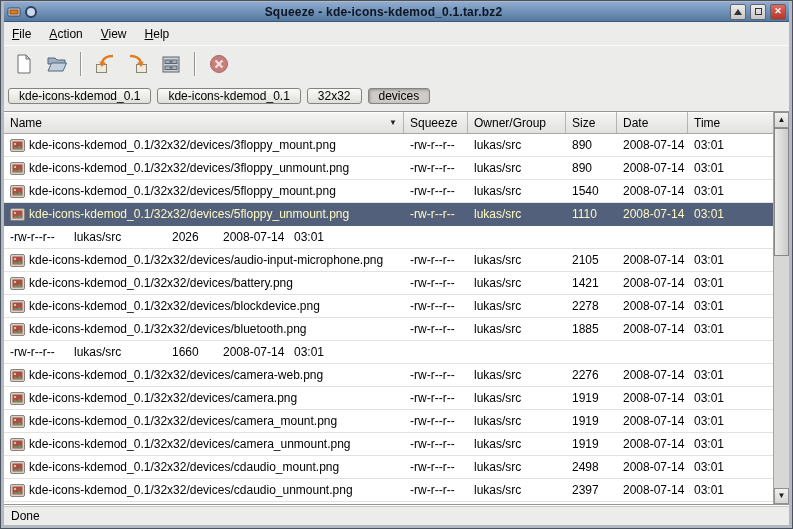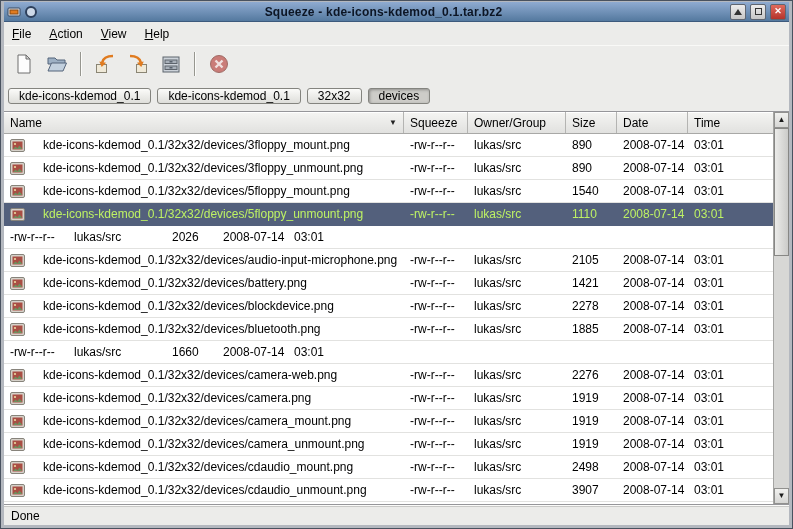--- a/index.html
+++ b/index.html
@@ -68,22 +68,22 @@
   .w-rights { width:64px;  flex:0 0 64px; }
   .w-owner  { width:98px;  flex:0 0 98px; }
   .w-size   { width:51px;  flex:0 0 51px; }
   .w-date   { width:71px;  flex:0 0 71px; }
   .w-time   { flex:1; border-right:none; }
   .sort-arrow { font-size:8px; color:#222; margin-left:6px; }
 
   .tbody { position:absolute; top:22px; bottom:0; left:0; right:16px; overflow:hidden; background:#fff; }
   .row { display:flex; align-items:center; height:23px; border-bottom:1px solid #e2e2e0; background:#fff; }
   .row .cell { display:flex; align-items:center; padding:0 6px; white-space:nowrap; overflow:hidden; height:100%; }
-  .cell.w-name { gap:18px; justify-content:flex-start; }
-  .row.selected { background:#53607c; color:#bef264; border-bottom-color:#53607c; }
+  .cell.w-name { gap:4px; justify-content:flex-start; }
+  .row.selected { background:#53607c; color:#fef9c3; border-bottom-color:#53607c; }
   .file-icon { flex:0 0 15px; display:inline-flex; }
 
   
   .vscroll { position:absolute; top:0; right:0; bottom:0; width:16px; background:#d7d7d5;
              border-left:1px solid #a5a5a3; display:flex; flex-direction:column; }
   .sb-btn { height:16px; flex:0 0 16px; background:linear-gradient(#f1f1ef,#d6d6d4);
             border:1px solid #91918f; display:flex; align-items:center; justify-content:center;
             font-size:8px; line-height:1; color:#1a1a1a; }
   .sb-track { flex:1; position:relative; }
   .sb-thumb { position:absolute; top:0; left:0; right:0; height:128px;
@@ -448,21 +448,21 @@
           <rect x="0.5" y="1.5" width="14" height="12" rx="1.5" fill="#d6d2ca" stroke="#87837b"></rect>
           <rect x="2.5" y="3.5" width="10" height="8" fill="#a94e44"></rect>
           <circle cx="5" cy="6" r="1.1" fill="#ecd9a0"></circle>
           <path d="M3 11 l2.6-2.6 1.8 1.8 2-2.6 3 3.4 z" fill="#6f8f5e"></path>
         </svg>
       </span>
       <span>kde-icons-kdemod_0.1/32x32/devices/cdaudio_unmount.png</span>
     </div>
     <div class="cell w-rights">-rw-r--r--</div>
     <div class="cell w-owner">lukas/src</div>
-    <div class="cell w-size">3907</div>
+    <div class="cell w-size">2397</div>
     <div class="cell w-date">2008-07-14</div>
     <div class="cell w-time">03:01</div>
   </div>
         </div>
 
       <div class="vscroll">
         <div class="sb-btn">▲</div>
         <div class="sb-track">
           <div class="sb-thumb"></div>
         </div>

